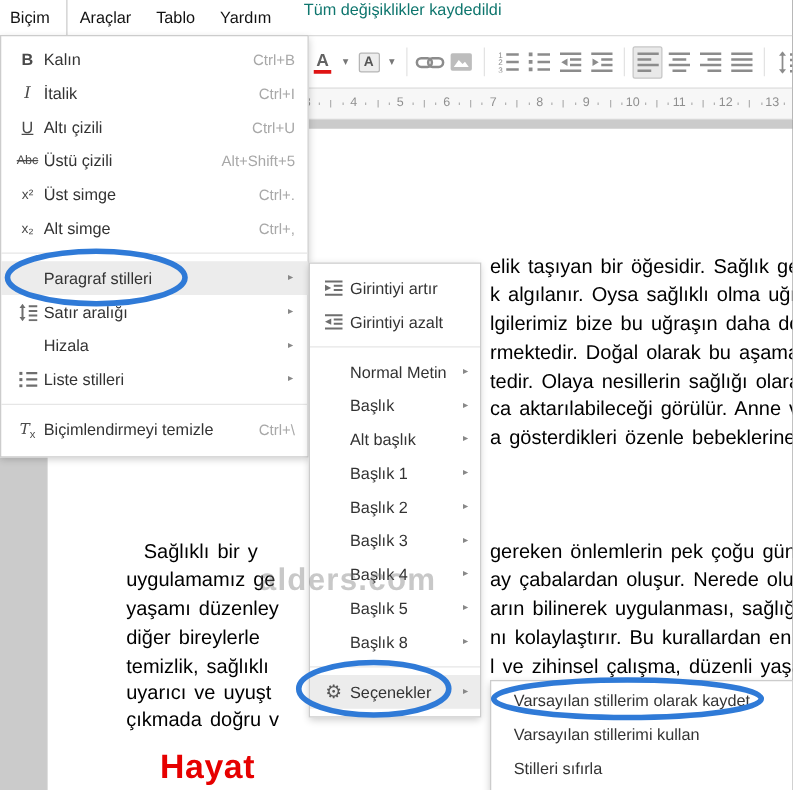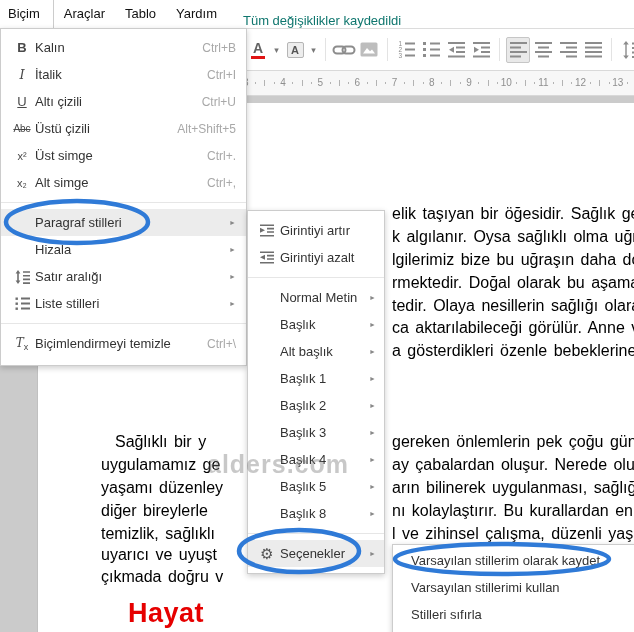--- a/index.html
+++ b/index.html
@@ -6,21 +6,21 @@
   #screen{position:relative;width:634px;height:632px;background:#cbcbcb;overflow:hidden;
           font-family:"Liberation Sans","DejaVu Sans",sans-serif;-webkit-font-smoothing:antialiased;}
   
   #page{position:absolute;left:37px;top:103px;width:600px;height:532px;background:#fff;
         border-left:1px solid #c0c0c0;z-index:1;}
   #doc-text{position:absolute;left:0;top:0;width:634px;height:632px;z-index:2;}
   .dline{position:absolute;font-size:16px;color:#000;white-space:pre;word-spacing:2px;}
   .dhead{position:absolute;font-size:27px;font-weight:bold;letter-spacing:.5px;}
   
   #menubar{position:absolute;left:0;top:0;width:634px;height:28px;background:#fff;
-           border-bottom:1px solid #dcdcdc;display:flex;align-items:flex-end;z-index:5;}
+           border-bottom:1px solid #dcdcdc;display:flex;align-items:flex-start;z-index:5;}
   .mb-item{padding:0 10px;font-size:13px;color:#111;height:28px;line-height:28px;cursor:default;}
   .mb-item.open{padding:0 13px 0 8px;border-right:1px solid #ccc;}
   #mb-status{font-size:13px;color:#0f766e;margin-left:16px;white-space:nowrap;}
   #toolbar{position:absolute;left:0;top:29px;width:634px;height:42px;background:#fff;
            border-bottom:1px solid #d9d9d9;display:flex;align-items:center;
            padding-left:246px;box-sizing:border-box;gap:1px;z-index:5;}
   .tbtn{height:26px;min-width:24px;display:flex;align-items:center;justify-content:center;box-sizing:border-box;}
   .tbtn.dd{min-width:11px;font-size:9px;color:#777;}
   .tbtn.sel{background:#e9e9e9;border:1px solid #c6c6c6;border-radius:2px;}
   .tsep{width:1px;height:23px;background:#e3e3e3;margin:0 5px;flex:0 0 1px;}
@@ -287,36 +287,36 @@
         <span class="lb">Alt simge</span>
         <span class="sc">Ctrl+,</span>
       </div>
       <div class="msep"></div>
       <div class="mi hl">
         <span class="ic"></span>
         <span class="lb">Paragraf stilleri</span>
         <span class="ar">►</span>
       </div>
       <div class="mi">
-        <span class="ic"></span>
-        <span class="lb">Hizala</span>
-        <span class="ar">►</span>
-      </div>
-      <div class="mi">
         <span class="ic">
           <svg width="15" height="14" viewBox="0 0 15 14">
             <g stroke="#6e6e6e" stroke-width="1.6">
               <path d="M8 2h7M8 5.7h7M8 9.4h7M8 13.1h7"></path>
               <path d="M3 2.5v9"></path>
             </g>
             <path d="M3 0 5.4 3.4H.6Z" fill="#6e6e6e"></path>
             <path d="M3 14 .6 10.6h4.8Z" fill="#6e6e6e"></path>
           </svg>
         </span>
         <span class="lb">Satır aralığı</span>
+        <span class="ar">►</span>
+      </div>
+      <div class="mi">
+        <span class="ic"></span>
+        <span class="lb">Hizala</span>
         <span class="ar">►</span>
       </div>
       <div class="mi">
         <span class="ic">
           <svg width="15" height="13" viewBox="0 0 15 13">
             <g stroke="#6e6e6e" stroke-width="1.8">
               <path d="M6 1.5h9M6 6.5h9M6 11.5h9"></path>
             </g>
             <g fill="#6e6e6e">
               <rect x="0.5" y="0.5" width="2.4" height="2.4"></rect>

